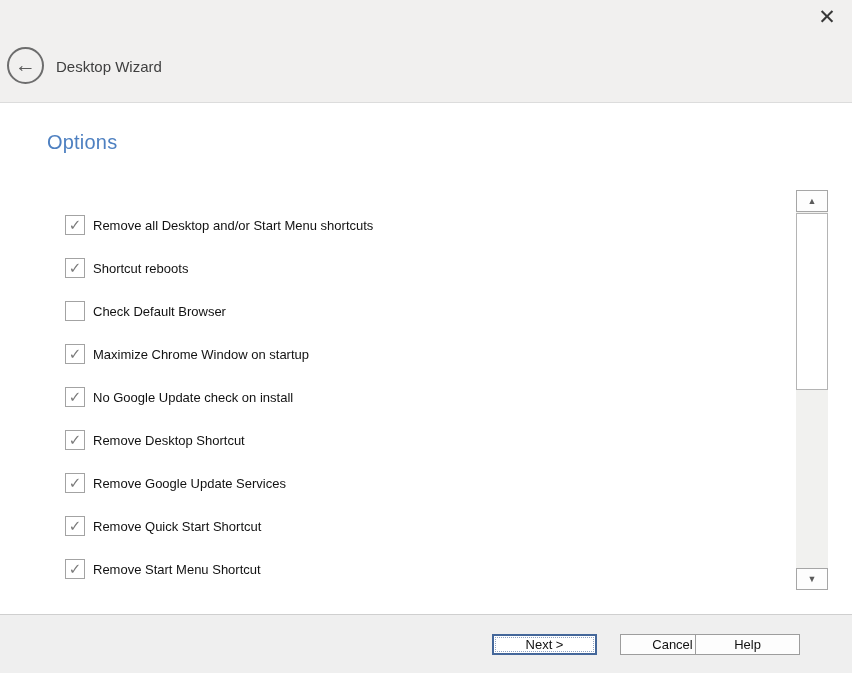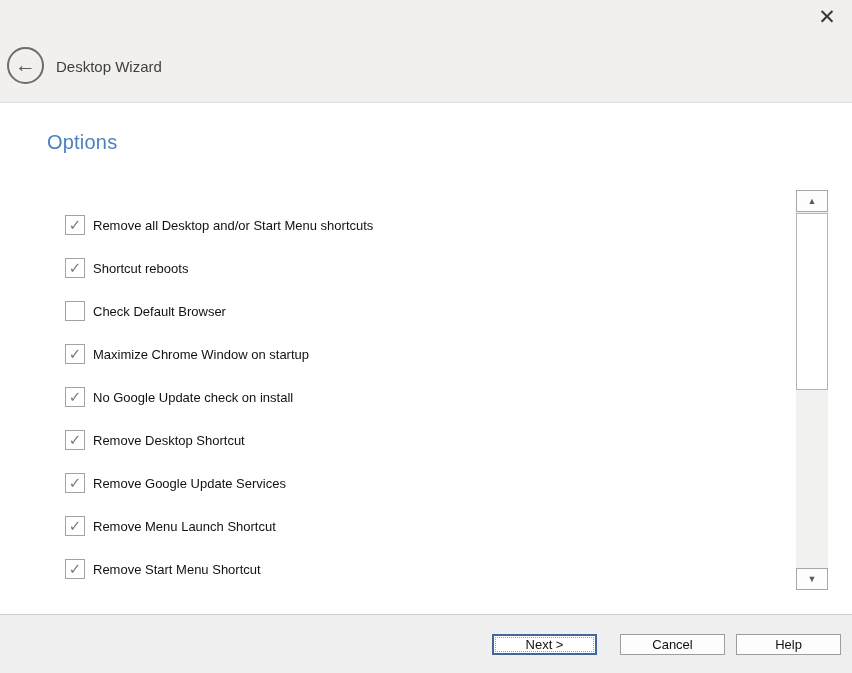--- a/index.html
+++ b/index.html
@@ -103,21 +103,21 @@
     font-size: 13px; color: #111; cursor: pointer;
   }
   .btn.default {
     background: #ffffff;
     border: 2px solid #44679a;
     outline: 1px dotted #8fa3c2;
     outline-offset: -4px;
   }
   .btn-next   { left: 492px; }
   .btn-cancel { left: 620px; }
-  .btn-help   { left: 736px; }
+  .btn-help   { left: 695px; }
 </style>
 </head>
 <body>
 
 <div class="header">
   <div class="close-btn">✕</div>
   <div class="back-btn">
     <span class="arrow">←</span>
   </div>
   <div class="header-title">Desktop Wizard</div>
@@ -165,21 +165,21 @@
     <div class="option-row checked" style="top: 282px;">
     <span class="checkbox">
       <span class="check">✓</span>
     </span>
     <span class="option-label">Remove Google Update Services</span>
   </div>
     <div class="option-row checked" style="top: 325px;">
     <span class="checkbox">
       <span class="check">✓</span>
     </span>
-    <span class="option-label">Remove Menu Launch Shortcut</span>
+    <span class="option-label">Remove Quick Start Shortcut</span>
   </div>
     <div class="option-row checked" style="top: 368px;">
     <span class="checkbox">
       <span class="check">✓</span>
     </span>
     <span class="option-label">Remove Start Menu Shortcut</span>
   </div>
   </div>
 
 <div class="scrollbar">

